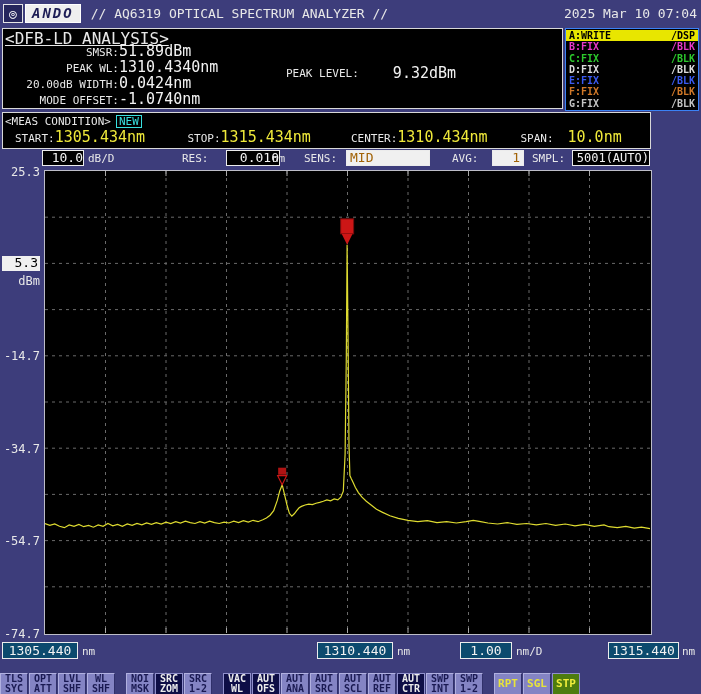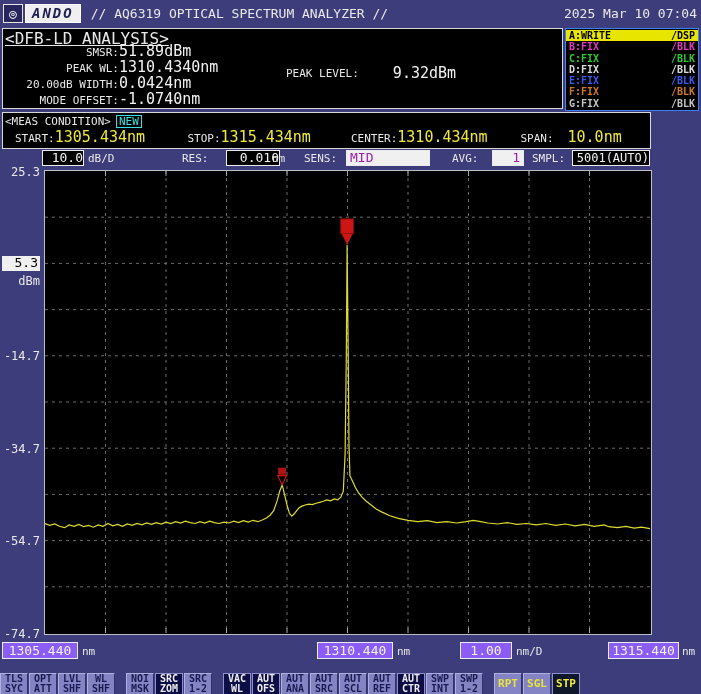--- a/index.html
+++ b/index.html
@@ -48,49 +48,49 @@
   .meas-field .lbl { font-size:11px; }
   .meas-field .val { font-size:15px; color:#efe93a; }
   .meas-field.f0 { width:173px; } .meas-field.f1 { width:164px; }
   .meas-field.f2 { width:170px; } .meas-field.f3 { width:130px; }
   .meas-field.f3 .val { margin-left:14px; }
 
   
   .s-label { position:absolute; font-size:11px; }
   .s-box { position:absolute; top:150px; height:16px; background:#000; border:1px solid #ececec;
     color:#f2f2f2; font-size:13px; line-height:14px; text-align:right; }
-  .s-box.light { background:#f0f0f0; color:#a21caf; text-align:left; padding-left:3px; }
+  .s-box.light { background:#f0f0f0; color:#a16207; text-align:left; padding-left:3px; }
   .s-box.light.r { text-align:right; padding-right:3px; }
 
   
   .ylab { position:absolute; left:0; width:40px; text-align:right; font-size:12px; }
   .ref-box { position:absolute; left:2px; top:256px; width:38px; height:15px; background:#f0f0f0;
     color:#000; font-size:13px; line-height:14px; text-align:right; padding-right:2px; }
   .ref-text { position:absolute; left:48px; top:257px; font-size:10px; }
 
   
   .plot { position:absolute; left:44px; top:170px; width:608px; height:465px;
     background:#000; border:1px solid #bdbdc8; }
 
   
-  .axis-box { position:absolute; top:642px; height:17px; background:#8b5cf6; border:1px solid #ececec;
+  .axis-box { position:absolute; top:642px; height:17px; background:#0c4a6e; border:1px solid #ececec;
     color:#f2f2f2; font-size:13px; line-height:15px; text-align:center; }
   .x-unit { position:absolute; top:645px; font-size:11px; }
 
   
   .toolbar { position:absolute; left:0; top:672px; width:701px; height:24px;
     display:flex; align-items:center; }
   .tb-btn { width:28px; height:22px; margin-right:1px; display:flex; flex-direction:column;
     align-items:center; justify-content:center; font-size:10px; font-weight:bold; line-height:10px;
     background:#8484c4; color:#1a1a52;
     border-top:1px solid #b0b0e0; border-left:1px solid #b0b0e0;
     border-right:1px solid #30306a; border-bottom:1px solid #30306a; cursor:default; }
   .tb-btn.active { background:#0e0e46; color:#ececec; border:1px solid #9090cc; }
   .tb-btn.yellow { color:#e8e43a; font-size:11px; }
-  .tb-btn.yellow-dark { background:#0f172a; color:#f2ee3c; border:1px solid #9090cc; font-size:11px; }
+  .tb-btn.yellow-dark { background:#4d7c0f; color:#f2ee3c; border:1px solid #9090cc; font-size:11px; }
   .tb-btn.gap { margin-right:11px; }
 </style>
 </head>
 <body>
 
 <div class="topbar">
   <div class="logo-mark">
       <span>◎</span>
     </div>
   <div class="logo-box">

